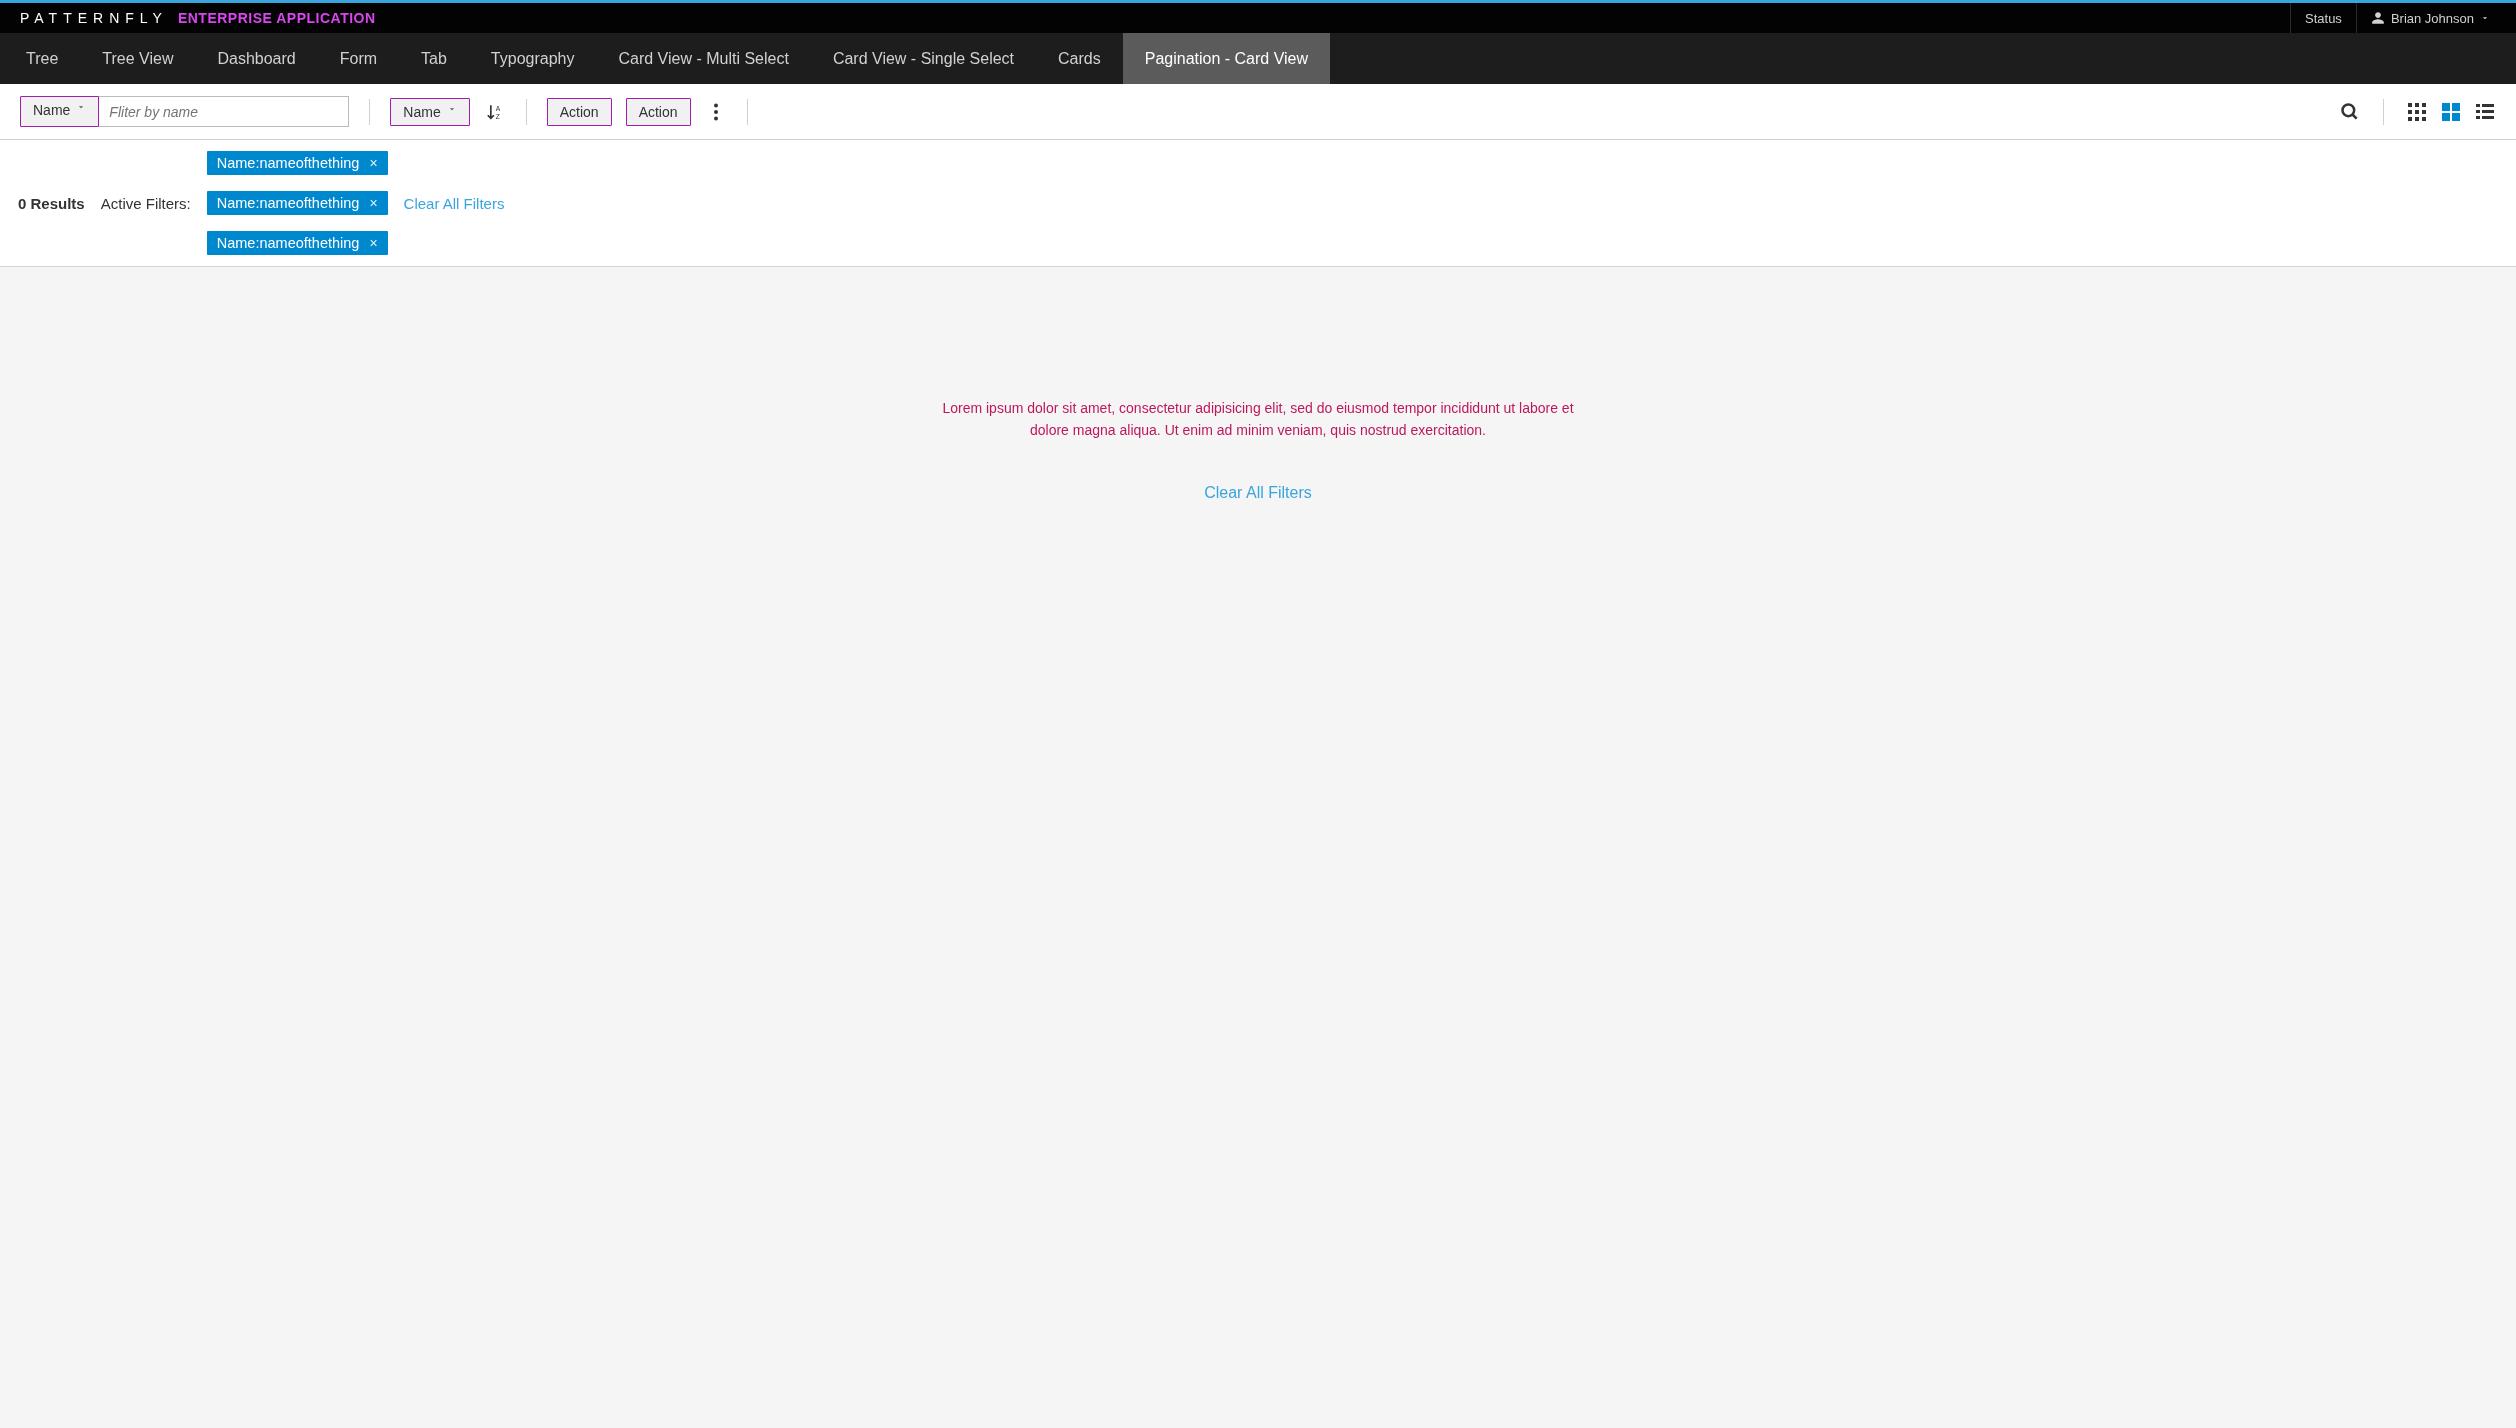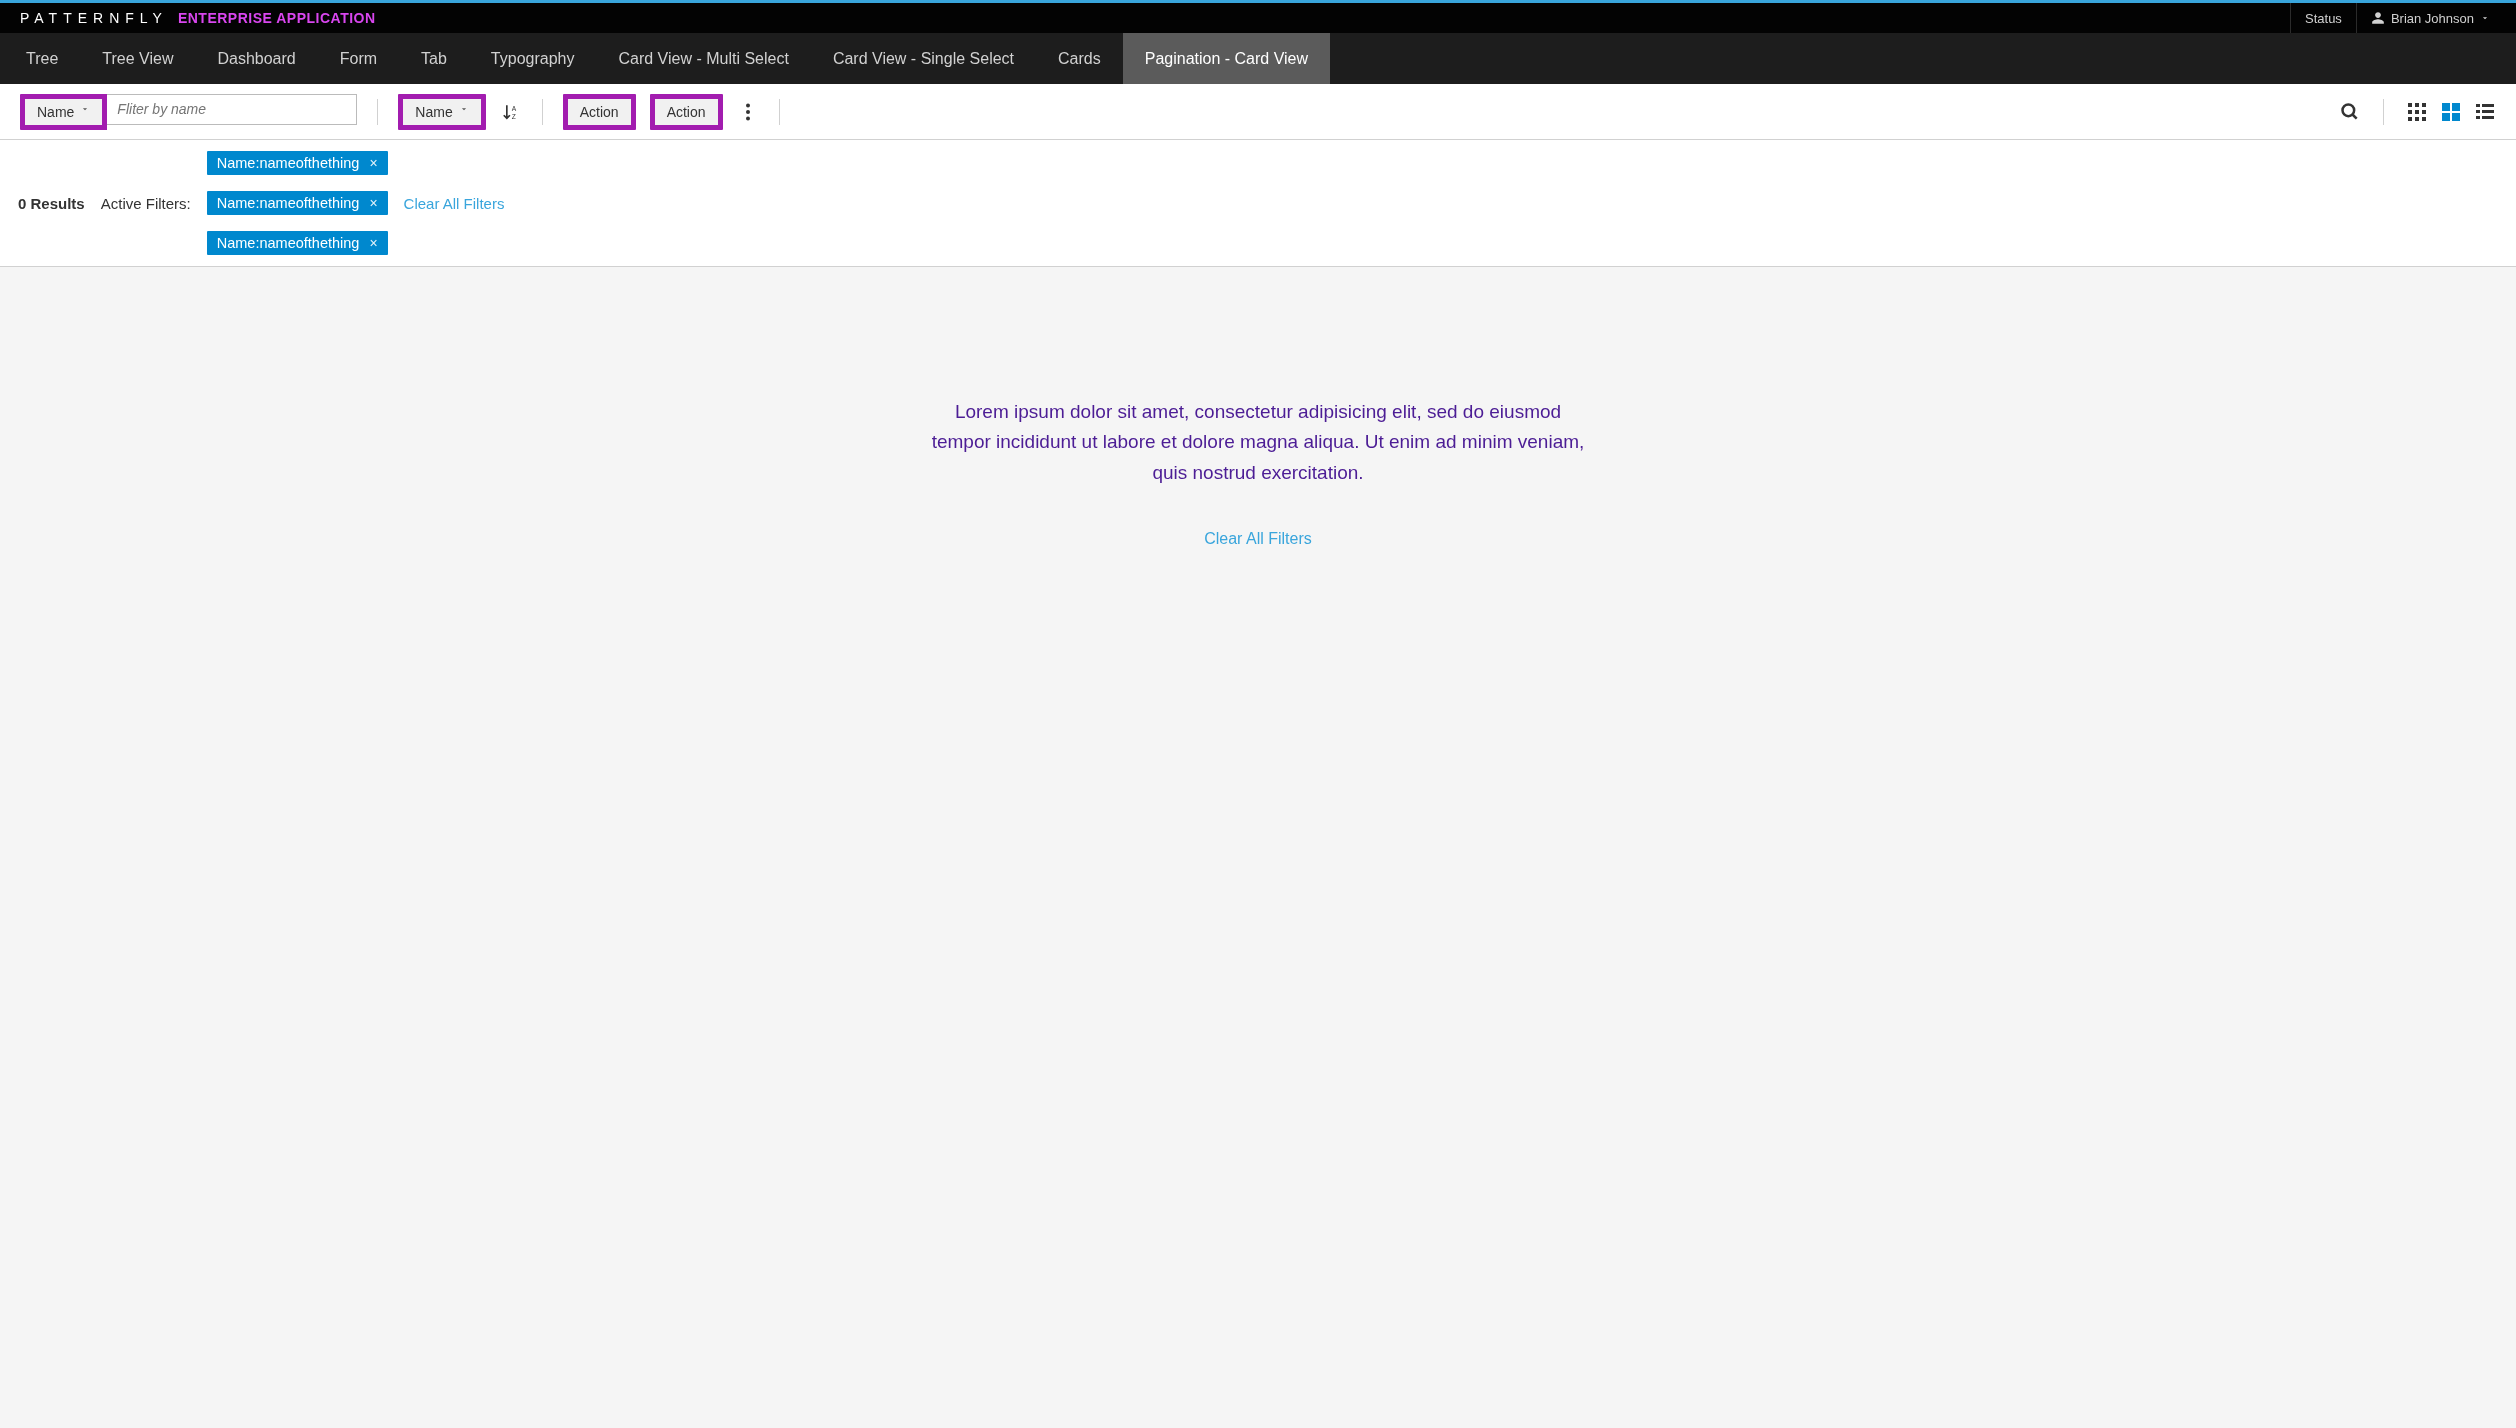--- a/index.html
+++ b/index.html
@@ -16,42 +16,42 @@
 .masthead-item { display: flex; align-items: center; gap: 6px; height: 100%; padding: 0 14px; border-left: 1px solid #2b2b2b; color: #d1d1d1; cursor: pointer; font-size: 13px;}
 
 
 .nav { background: #1d1d1d; display: flex; height: 51px; padding-left: 4px; }
 .nav-item { color: #d1d1d1; padding: 0 22px; display: flex; align-items: center; cursor: pointer; font-size: 16px; font-weight: 400; }
 .nav-item.active { background: #5b5b5b; color: #fff; }
 
 
 .toolbar { background: #fff; border-bottom: 1px solid #d1d1d1; display: flex; align-items: center; height: 56px; padding: 0 20px; gap: 14px; }
 .toolbar-sep { width: 1px; height: 26px; background: #d1d1d1; margin: 0 6px; }
-.btn { background: #f1f1f1; border: 5px solid #a21caf; padding: 5px 12px; font-size: 14px; color: #333; cursor: pointer; border-radius: 1px; display: inline-flex; align-items: flex-start; gap: 6px; }
+.btn { background: #f1f1f1; border: 1px solid #a21caf; padding: 5px 12px; font-size: 14px; color: #333; cursor: pointer; border-radius: 1px; display: inline-flex; align-items: flex-start; gap: 6px; }
 .input-text { border: 1px solid #bbb; border-left: none; padding: 5px 10px; font-size: 14px; font-style: italic; color: #999; width: 250px; height: 31px; }
 .filter-group { display: flex; }
 .filter-group .btn { border-top-right-radius: 0; border-bottom-right-radius: 0; }
 .icon-btn { width: 22px; height: 22px; display: inline-flex; align-items: center; justify-content: center; cursor: pointer; color: #333; }
 .toolbar-right { margin-left: auto; display: flex; align-items: center; gap: 16px; }
 .view-toggle { display: flex; gap: 12px; }
 .view-toggle .icon-btn.active { color: #0088ce; }
 
 
 .filter-row { background: #fff; border-bottom: 1px solid #d1d1d1; padding: 11px 18px; display: flex; align-items: center; gap: 16px; flex-wrap: wrap; }
 .results-count { font-weight: 700; font-size: 15px; }
 .active-filters-label { font-weight: 400; font-size: 15px; }
 .filter-chip { background: #0088ce; color: #fff; padding: 4px 10px; font-size: 14.5px; display: inline-flex; align-items: center; gap: 10px; border-radius: 1px; cursor: default; }
 .filter-chip .chip-x { cursor: pointer; font-size: 14px; opacity: 0.9; }
 .link { color: #39a5dc; cursor: pointer; font-size: 15px; }
 
 
 .empty-state { text-align: center; padding: 130px 20px; }
 .empty-title { color: #4d5258; font-size: 26px; font-weight: 500; margin-bottom: 38px; }
 .empty-sub { color: #9c9c9c; font-size: 18px; font-weight: 600; margin-bottom: 16px; }
-.empty-text { color: #4c1d95; font-size: 19px; line-height: 1.6; max-width: 660px; margin: 0 auto 42px; }
+.empty-text { color: #be185d; font-size: 14px; line-height: 1.6; max-width: 660px; margin: 0 auto 42px; }
 .empty-link { color: #39a5dc; font-size: 16px; cursor: pointer; }
 
 svg { display: block; }
 </style>
 </head>
 <body>
 
 <div class="top-accent"></div>
 
 <div class="masthead">

